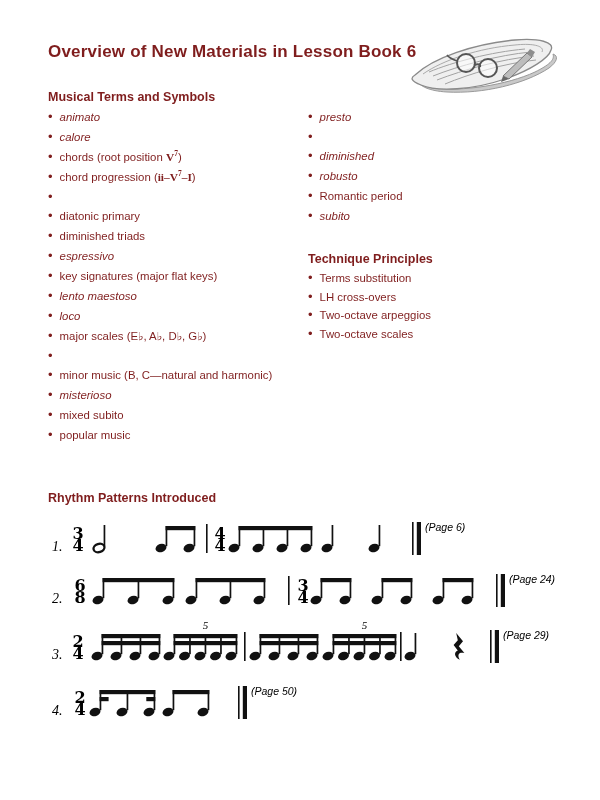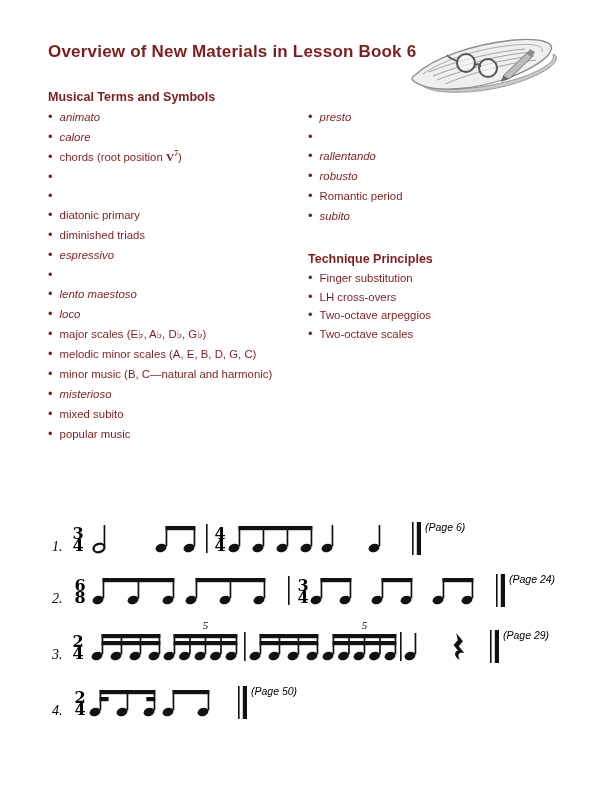--- a/index.html
+++ b/index.html
@@ -73,54 +73,55 @@
       <li>
         <span class="bullet">•</span>
         <span class="txt it">calore</span>
       </li>
       <li>
         <span class="bullet">•</span>
         <span class="txt">chords (root position <span class="rn">V<sup>7</sup></span>)</span>
       </li>
       <li>
         <span class="bullet">•</span>
+        <span class="txt">chord progression (<span class="rn">ii–V<sup>7</sup>–I</span>)</span>
       </li>
       <li>
         <span class="bullet">•</span>
       </li>
       <li>
         <span class="bullet">•</span>
         <span class="txt">diatonic primary</span>
       </li>
       <li>
         <span class="bullet">•</span>
         <span class="txt">diminished triads</span>
       </li>
       <li>
         <span class="bullet">•</span>
         <span class="txt it">espressivo</span>
       </li>
       <li>
         <span class="bullet">•</span>
+        <span class="txt">key signatures (major flat keys)</span>
       </li>
       <li>
         <span class="bullet">•</span>
         <span class="txt it">lento maestoso</span>
       </li>
       <li>
         <span class="bullet">•</span>
         <span class="txt it">loco</span>
       </li>
       <li>
         <span class="bullet">•</span>
         <span class="txt">major scales (E♭, A♭, D♭, G♭)</span>
       </li>
       <li>
         <span class="bullet">•</span>
-        <span class="txt">melodic minor scales (A, E, B, D, G, C)</span>
       </li>
       <li>
         <span class="bullet">•</span>
         <span class="txt">minor music (B, C—natural and harmonic)</span>
       </li>
       <li>
         <span class="bullet">•</span>
         <span class="txt it">misterioso</span>
       </li>
       <li>
@@ -135,56 +136,57 @@
   <ul id="terms-right" class="blist">
       <li>
         <span class="bullet">•</span>
         <span class="txt it">presto</span>
       </li>
       <li>
         <span class="bullet">•</span>
       </li>
       <li>
         <span class="bullet">•</span>
-        <span class="txt it">rallentando</span>
+        <span class="txt it">diminished</span>
       </li>
       <li>
         <span class="bullet">•</span>
         <span class="txt it">robusto</span>
       </li>
       <li>
         <span class="bullet">•</span>
         <span class="txt">Romantic period</span>
       </li>
       <li>
         <span class="bullet">•</span>
         <span class="txt it">subito</span>
       </li>
     </ul>
 
   <h2 id="technique-heading" class="sec-heading">Technique Principles</h2>
   <ul id="technique-list" class="blist">
       <li>
         <span class="bullet">•</span>
-        <span class="txt">Finger substitution</span>
+        <span class="txt">Terms substitution</span>
       </li>
       <li>
         <span class="bullet">•</span>
         <span class="txt">LH cross-overs</span>
       </li>
       <li>
         <span class="bullet">•</span>
         <span class="txt">Two-octave arpeggios</span>
       </li>
       <li>
         <span class="bullet">•</span>
         <span class="txt">Two-octave scales</span>
       </li>
     </ul>
 
+  <h2 id="rhythm-heading" class="sec-heading">Rhythm Patterns Introduced</h2>
   <div id="row1" class="rrow">
       <svg viewBox="0 0 548 50" width="548" height="50">
         <text x="4" y="38" class="lbl">1.</text>
         <text x="30" y="25.5" class="ts" text-anchor="middle">3</text>
         <text x="30" y="38" class="ts" text-anchor="middle">4</text>
         <ellipse cx="51" cy="35" rx="5.6" ry="4.1" transform="rotate(-18 51 35)" fill="none" stroke="#111" stroke-width="2.3"></ellipse>
         <rect x="55.6" y="12" width="1.7" height="21.200000000000003" fill="#111"></rect>
         <ellipse cx="113" cy="35" rx="5.6" ry="4.1" transform="rotate(-18 113 35)" fill="#111"></ellipse>
         <rect x="117.6" y="13" width="1.7" height="20.200000000000003" fill="#111"></rect>
         <ellipse cx="141" cy="35" rx="5.6" ry="4.1" transform="rotate(-18 141 35)" fill="#111"></ellipse>

